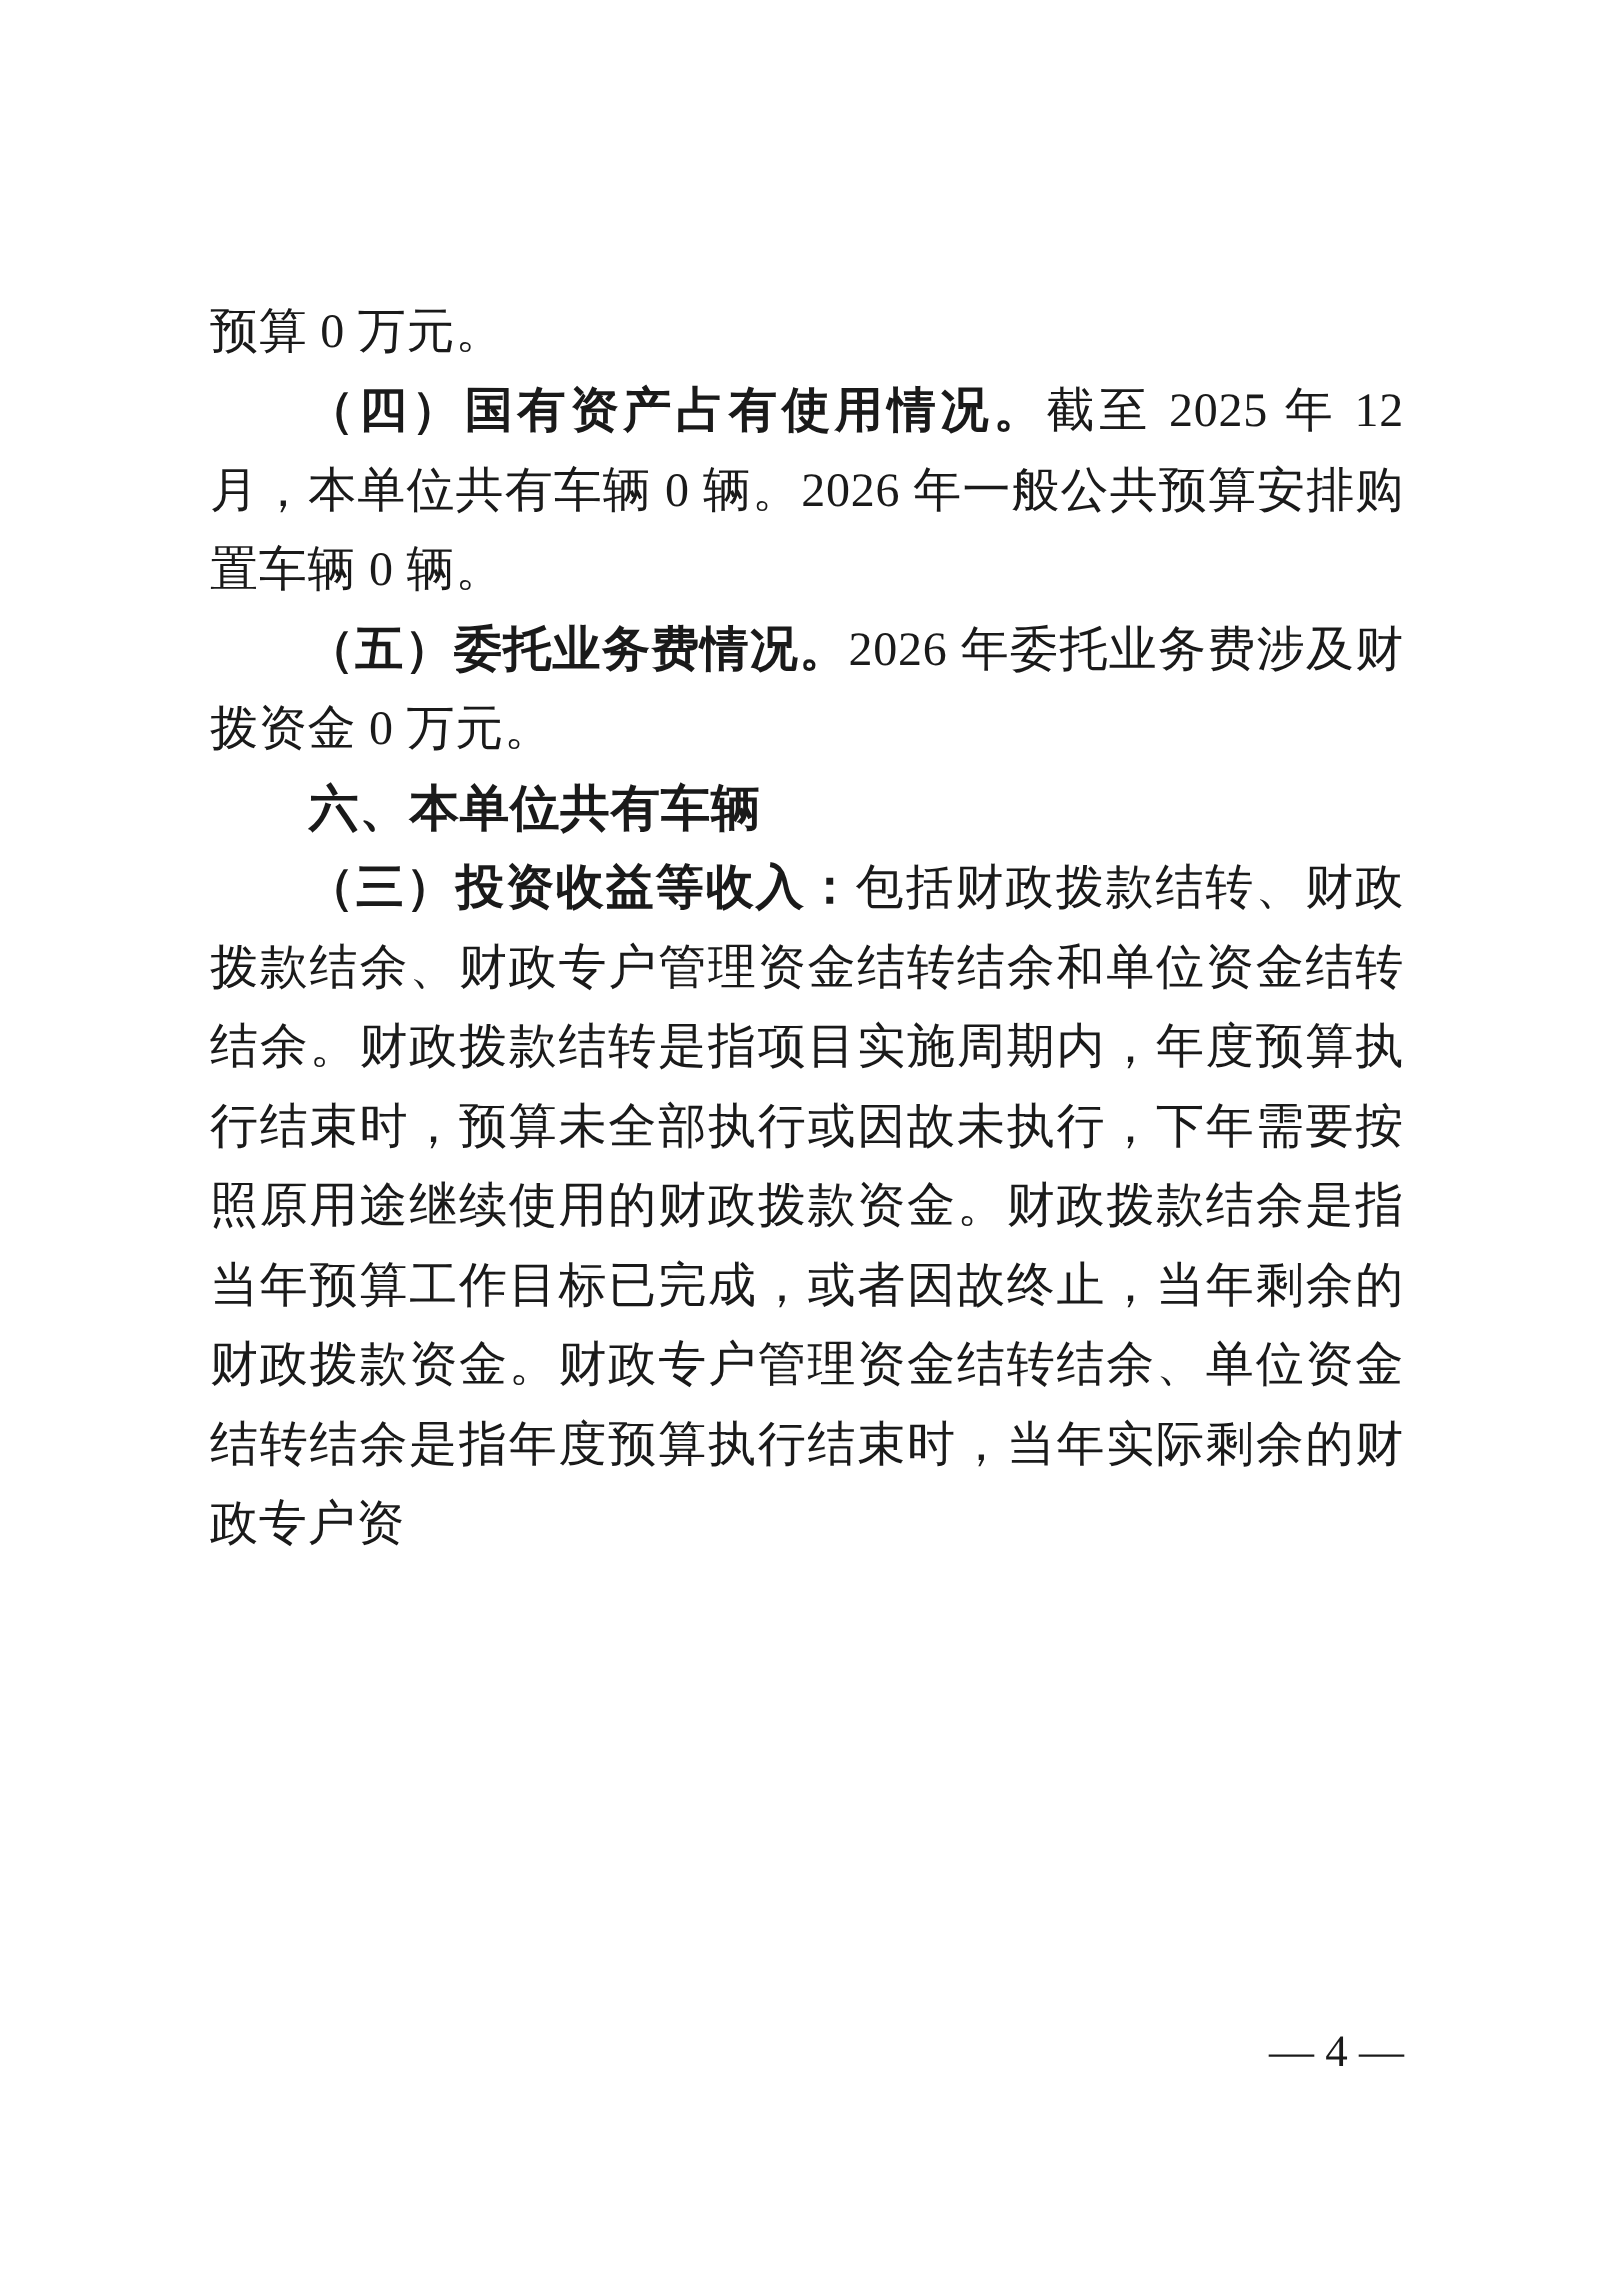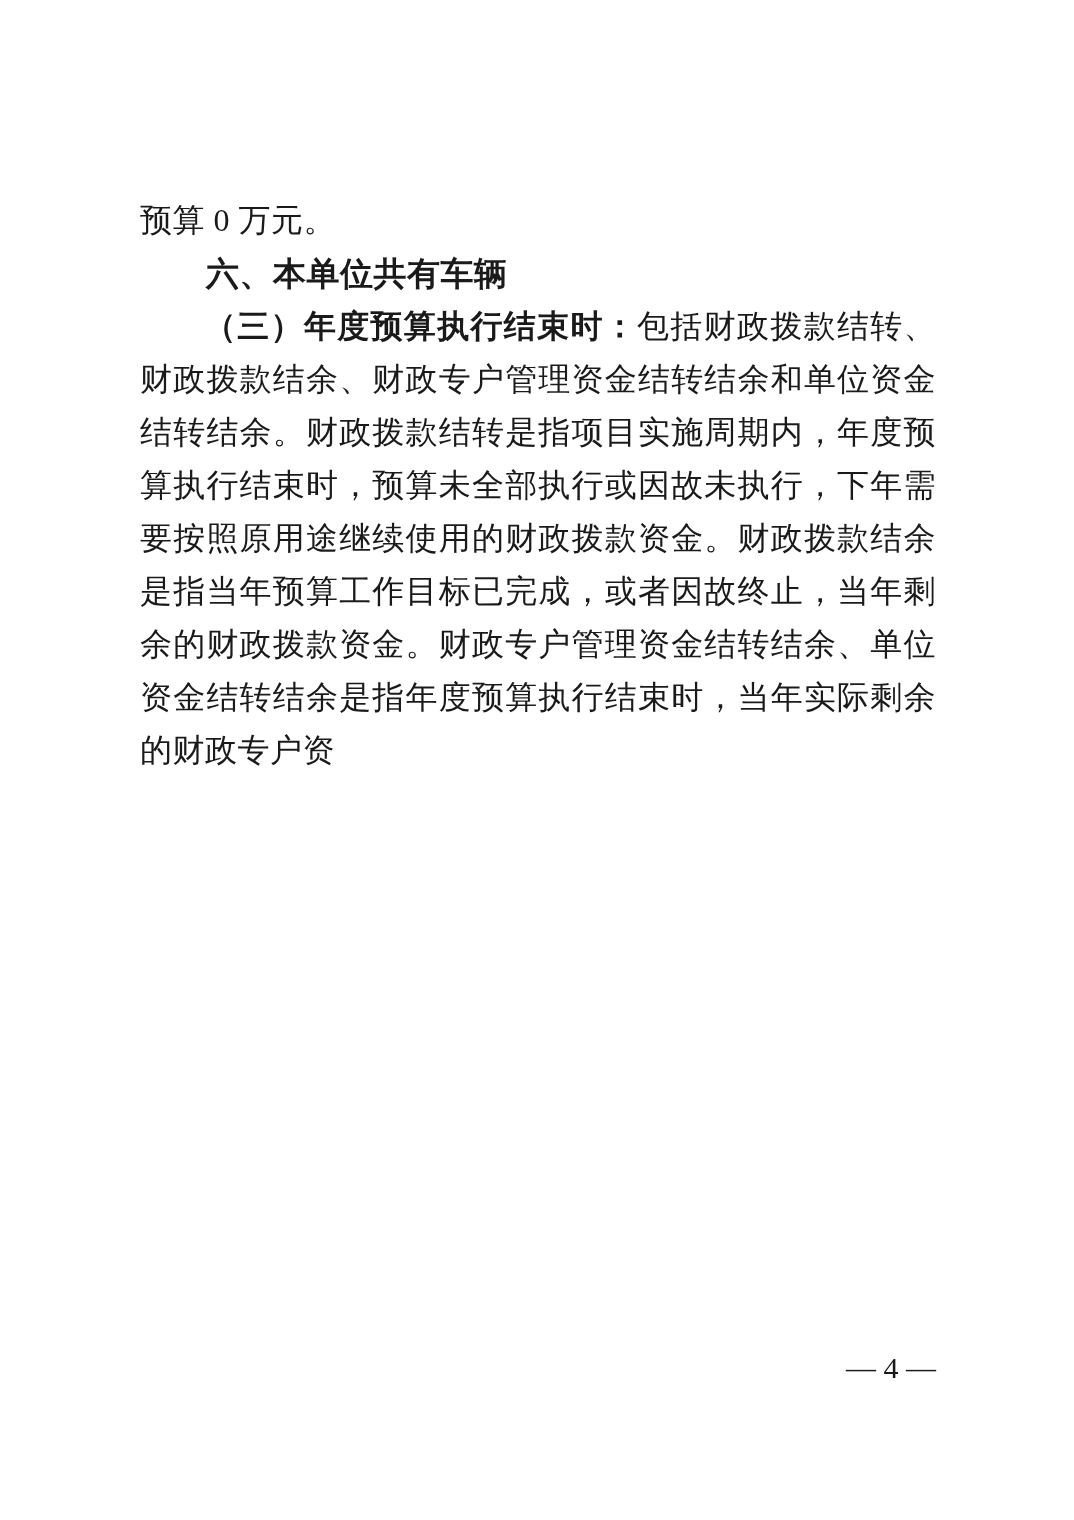--- a/index.html
+++ b/index.html
@@ -47,19 +47,21 @@
     line-height: 44px;
     color: #1a1a1a;
   }
 </style>
 </head>
 <body>
 
 <div class="page">
   <main class="content">
       <p class="para no-indent"><span class="run">预算 0 万元。</span></p>
+      <p class="para"><span class="run bold">（四）国有资产占有使用情况。</span><span class="run">截至 2025 年 12 月，本单位共有车辆 0 辆。2026 年一般公共预算安排购置车辆 0 辆。</span></p>
+      <p class="para"><span class="run bold">（五）委托业务费情况。</span><span class="run">2026 年委托业务费涉及财拨资金 0 万元。</span></p>
       <h2 class="heading"><span class="run bold">六、本单位共有车辆</span></h2>
-      <p class="para"><span class="run bold">（三）年度预算执行结束时：</span><span class="run">包括财政拨款结转、财政拨款结余、财政专户管理资金结转结余和单位资金结转结余。财政拨款结转是指项目实施周期内，年度预算执行结束时，预算未全部执行或因故未执行，下年需要按照原用途继续使用的财政拨款资金。财政拨款结余是指当年预算工作目标已完成，或者因故终止，当年剩余的财政拨款资金。财政专户管理资金结转结余、单位资金结转结余是指年度预算执行结束时，当年实际剩余的财政专户资</span></p>
+      <p class="para"><span class="run bold">（三）投资收益等收入：</span><span class="run">包括财政拨款结转、财政拨款结余、财政专户管理资金结转结余和单位资金结转结余。财政拨款结转是指项目实施周期内，年度预算执行结束时，预算未全部执行或因故未执行，下年需要按照原用途继续使用的财政拨款资金。财政拨款结余是指当年预算工作目标已完成，或者因故终止，当年剩余的财政拨款资金。财政专户管理资金结转结余、单位资金结转结余是指年度预算执行结束时，当年实际剩余的财政专户资</span></p>
     </main>
   <footer class="footer">
     <span>— 4 —</span>
   </footer>
 </div>
 
 </body></html>

